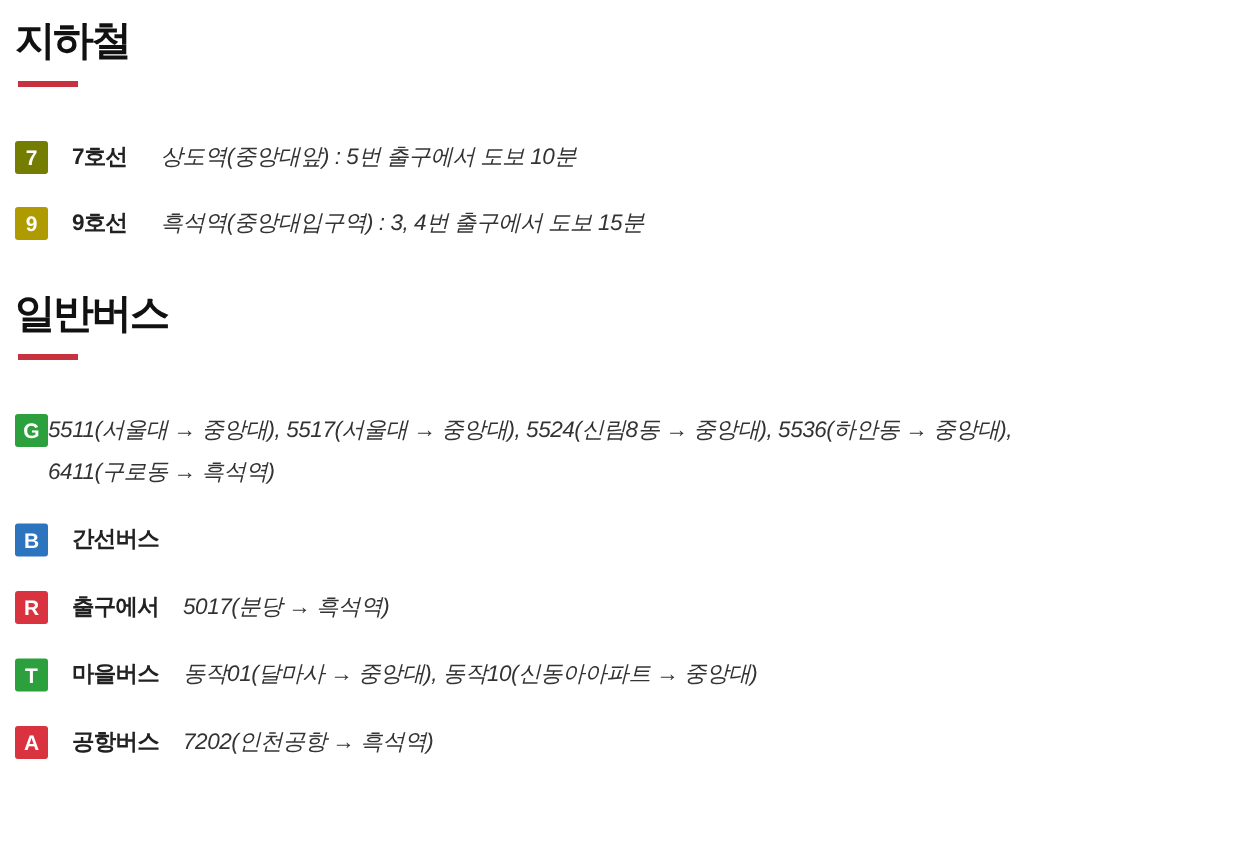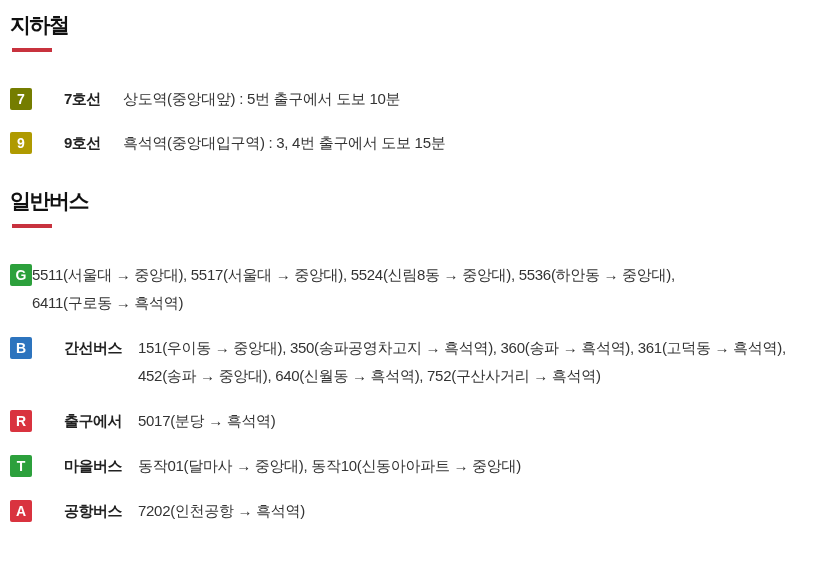--- a/index.html
+++ b/index.html
@@ -7,21 +7,21 @@
   body {
     width: 825px; height: 574px;
     background: #ffffff;
     font-family: "Liberation Sans", "DejaVu Sans", sans-serif;
     color: #333333;
     overflow: hidden;
   }
   .page { padding: 14px 10px 0 10px; width: 825px; }
 
   .section-title {
-    font-size: 21px;
+    font-size: 27px;
     font-weight: 700;
     color: #111111;
     letter-spacing: -1.5px;
     line-height: 1;
     margin: 0;
   }
   .title-underline {
     width: 40px; height: 4px;
     margin-top: 13px;
     margin-left: 2px;
@@ -43,38 +43,38 @@
     margin-top: 3px;
     border-radius: 2px;
     color: #ffffff;
     font-size: 14px;
     font-weight: 700;
     line-height: 22px;
     text-align: center;
   }
   .row-label {
     flex: 0 0 auto;
-    margin-left: 32px;
+    margin-left: 16px;
     font-size: 15px;
     font-weight: 700;
     color: #222222;
     line-height: 28px;
     letter-spacing: -0.5px;
   }
   .row-subway .row-label { width: 59px; }
   .row-bus .row-label { width: 74px; }
 
   .row-desc {
     flex: 1 1 auto;
     font-size: 15px;
     color: #333333;
     line-height: 28px;
     letter-spacing: -0.3px;
   }
-  .desc-line { white-space: nowrap; }
+  .desc-line { white-space: nowrap; font-style: italic; }
 </style>
 </head>
 <body>
 
 <div class="page">
 
   <div class="section">
     <h2 class="section-title">지하철</h2>
     <div class="title-underline" style="background-color: rgb(200, 50, 62);"></div>
 
@@ -109,24 +109,20 @@
         <div class="badge" style="background-color: rgb(44, 160, 60);">G</div>
         <div class="row-desc">
           <div class="desc-line">5511(서울대 → 중앙대), 5517(서울대 → 중앙대), 5524(신림8동 → 중앙대), 5536(하안동 → 중앙대),</div>
           <div class="desc-line">6411(구로동 → 흑석역)</div>
         </div>
       </div>
 
       <div class="row row-bus">
         <div class="badge" style="background-color: rgb(45, 116, 190);">B</div>
         <div class="row-label">간선버스</div>
-        <div class="row-desc">
-          <div class="desc-line">151(우이동 → 중앙대), 350(송파공영차고지 → 흑석역), 360(송파 → 흑석역), 361(고덕동 → 흑석역),</div>
-          <div class="desc-line">452(송파 → 중앙대), 640(신월동 → 흑석역), 752(구산사거리 → 흑석역)</div>
-        </div>
       </div>
 
       <div class="row row-bus">
         <div class="badge" style="background-color: rgb(217, 51, 63);">R</div>
         <div class="row-label">출구에서</div>
         <div class="row-desc">
           <div class="desc-line">5017(분당 → 흑석역)</div>
         </div>
       </div>
 

